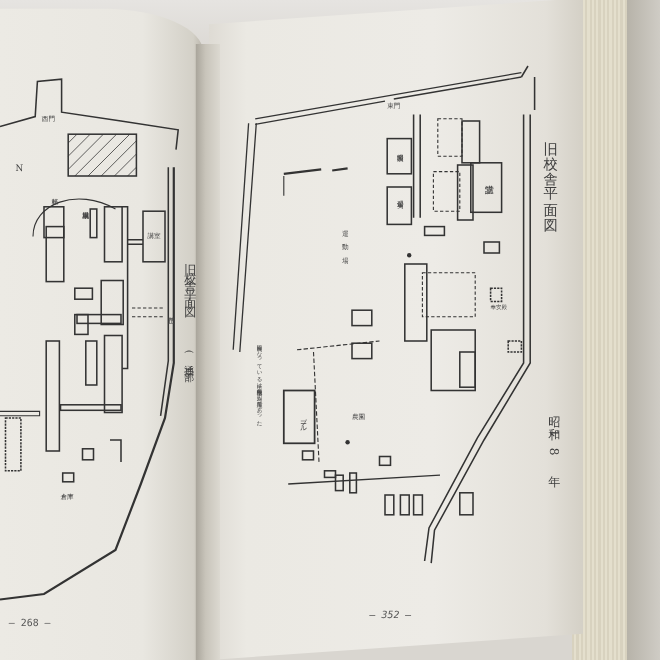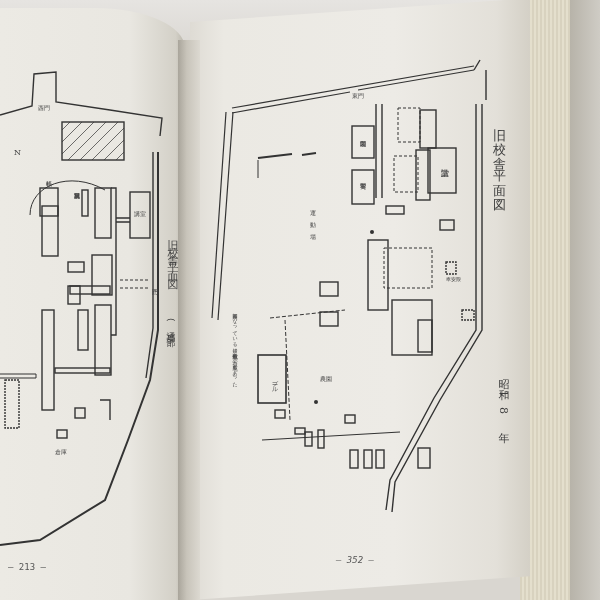--- a/index.html
+++ b/index.html
@@ -104,21 +104,21 @@
 
 <div class="vtitle" style="left:164px;top:230px;font-size:11px;letter-spacing:8px;">旧校舎平面図</div>
 <div class="vtitle" style="left:164px;top:318px;font-size:9px;letter-spacing:3px;">(通学部)</div>
 <div class="lblh" style="left:38px;top:104px;">西門</div>
 <div class="lblh" style="left:14px;top:148px;font-size:8px;">N</div>
 <div class="lbl" style="left:44px;top:176px;">移転</div>
 <div class="lbl" style="left:72px;top:188px;">日秋東講場</div>
 <div class="lblh" style="left:134px;top:210px;">講室</div>
 <div class="lbl" style="left:150px;top:284px;">正門</div>
 <div class="lblh" style="left:55px;top:448px;">倉庫</div>
-<div class="pgnum" style="left:8px;top:562px;">— 213 —</div>
+<div class="pgnum" style="left:8px;top:562px;">— 268 —</div>
 
 <div class="vtitle" style="left:490px;top:118px;">旧校舎平面図</div>
 <div class="vtitle" style="left:495px;top:370px;font-size:11px;letter-spacing:10px;">昭和18年</div>
 <div class="lblh" style="left:352px;top:92px;">東門</div>
 <div class="lbl" style="left:308px;top:205px;letter-spacing:12px;">運動場</div>
 <div class="lbl" style="left:270px;top:375px;">プール</div>
 <div class="lblh" style="left:320px;top:375px;">農園</div>
 <div class="lbl" style="left:358px;top:136px;">製図場</div>
 <div class="lbl" style="left:358px;top:178px;">実習場</div>
 <div class="lbl" style="left:438px;top:162px;font-size:8px;">講堂</div>

